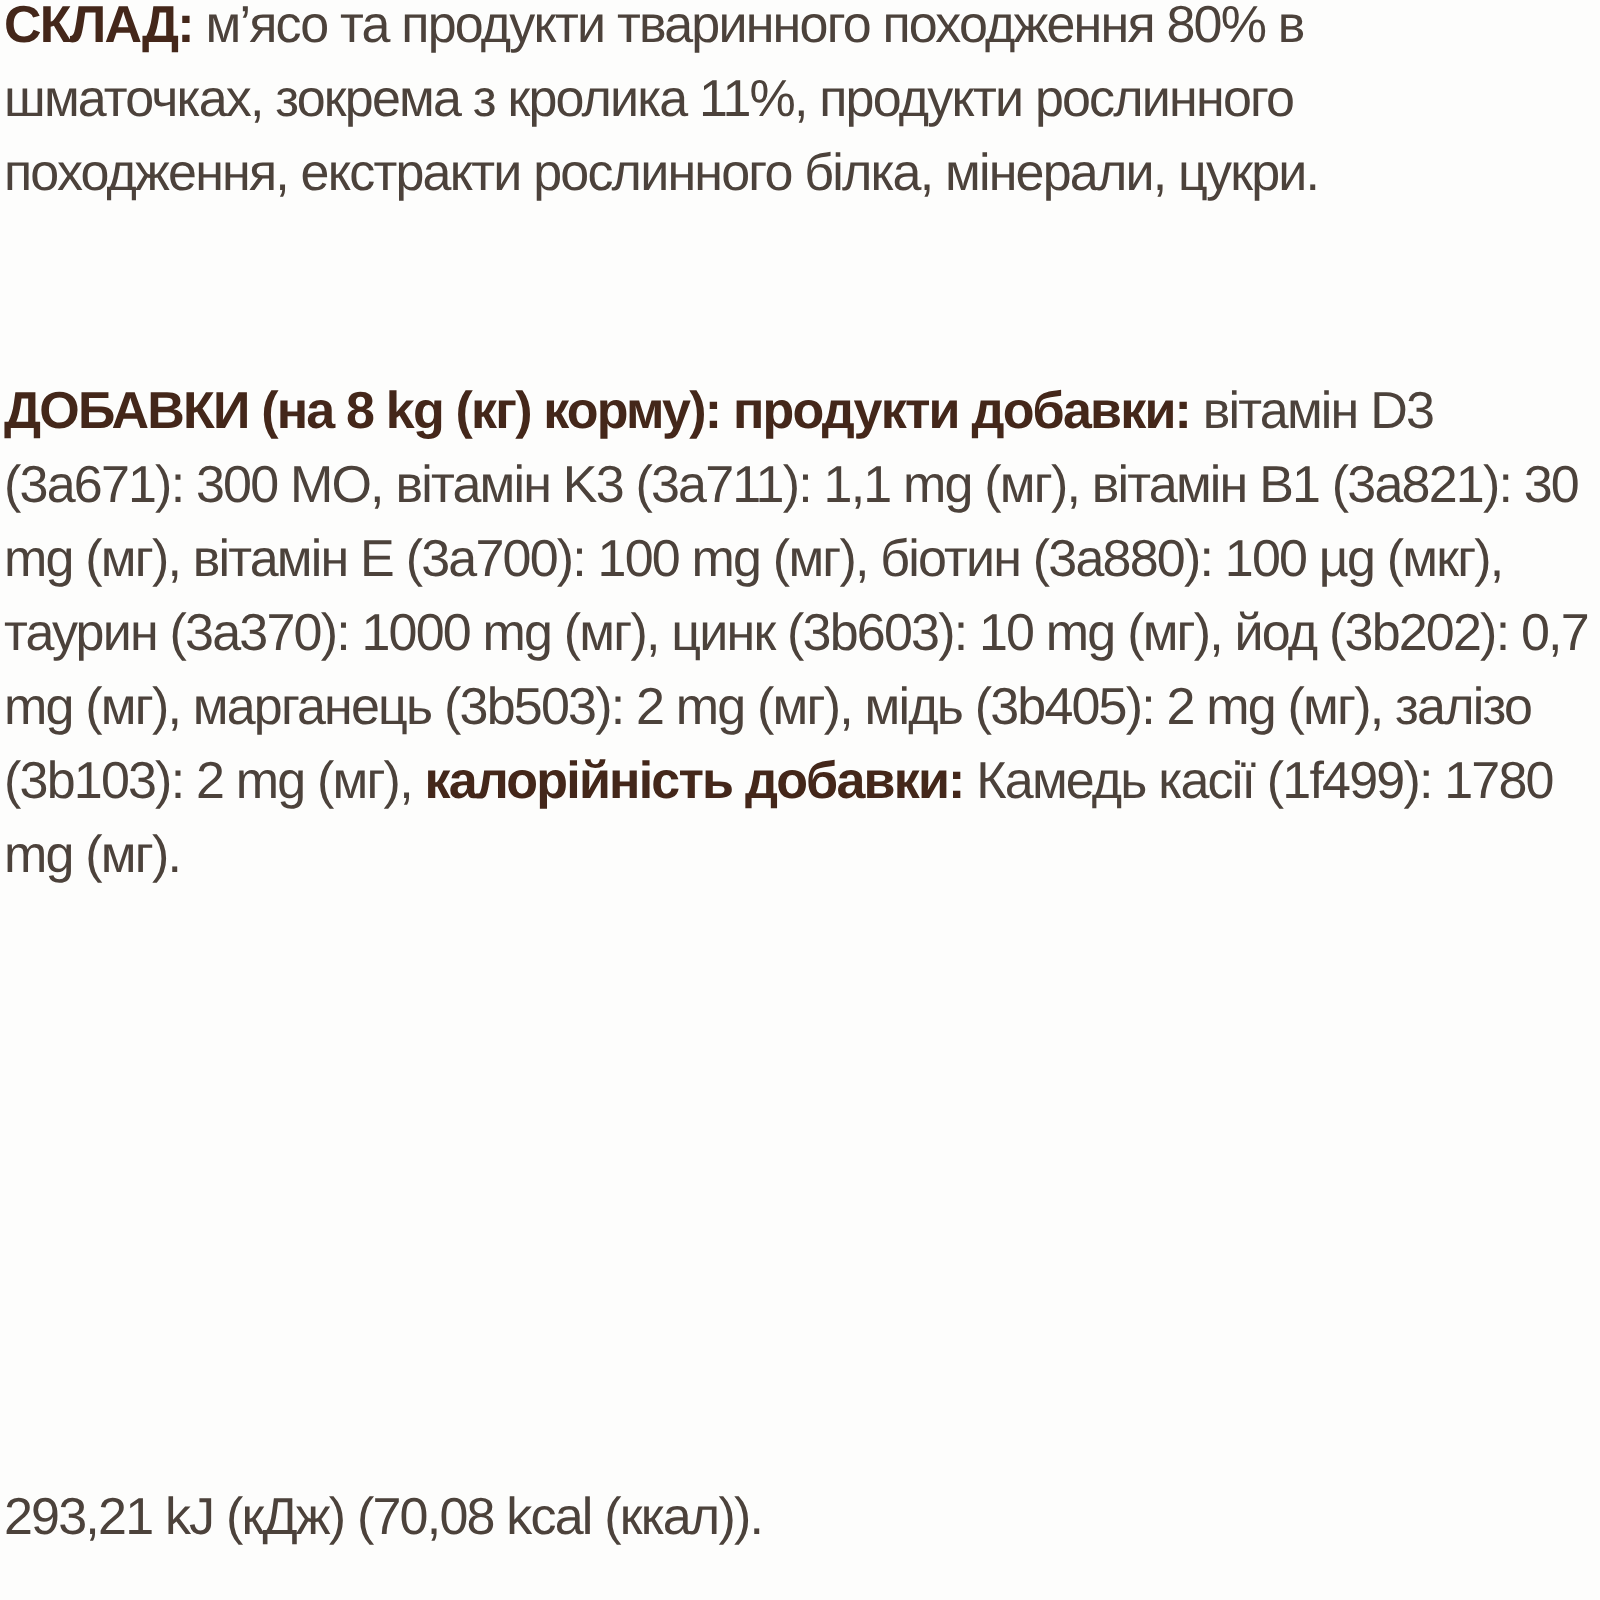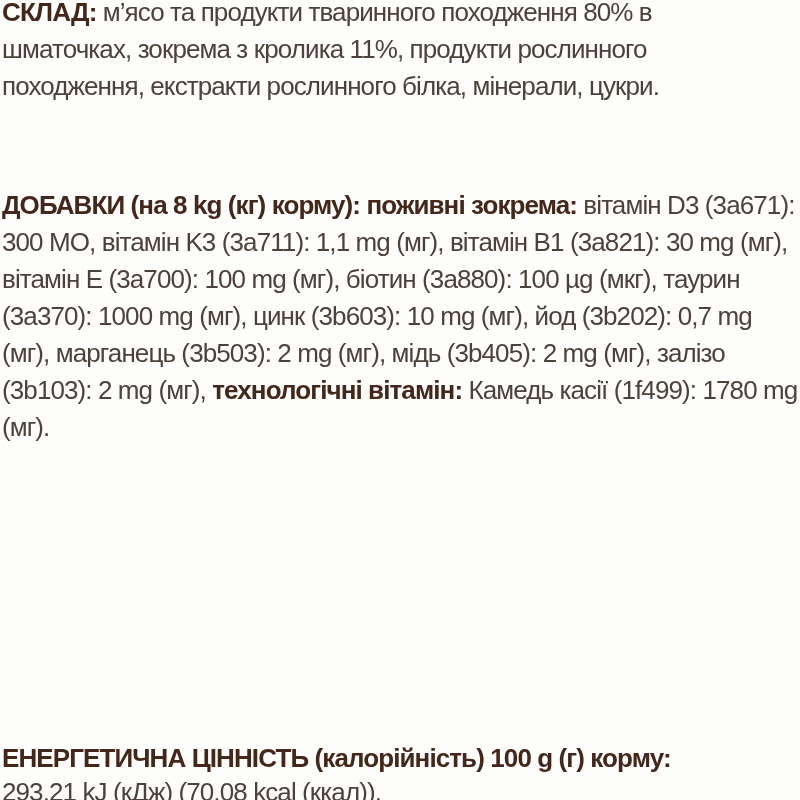--- a/index.html
+++ b/index.html
@@ -43,25 +43,24 @@
 
 <main class="label">
 
   <p class="sec" id="sec-composition">
     <strong>СКЛАД:</strong>
     <span>м’ясо та продукти тваринного походження 80% в шматочках, зокрема з кролика 11%, продукти рослинного походження, екстракти рослинного білка, мінерали, цукри.</span>
   </p>
 
   <p class="sec" id="sec-additives">
     <strong>ДОБАВКИ (на 8 kg (кг) корму):</strong>
-    <strong>поживні зокрема:</strong>
+    <strong>продукти добавки:</strong>
     <span>вітамін D3 (3a671): 300 МО, вітамін K3 (3a711): 1,1 mg (мг), вітамін B1 (3a821): 30 mg (мг), вітамін E (3a700): 100 mg (мг), біотин (3a880): 100 µg (мкг), таурин (3a370): 1000 mg (мг), цинк (3b603): 10 mg (мг), йод (3b202): 0,7 mg (мг), марганець (3b503): 2 mg (мг), мідь (3b405): 2 mg (мг), залізо (3b103): 2 mg (мг),</span>
-    <strong>технологічні вітамін:</strong>
+    <strong>калорійність добавки:</strong>
     <span>Камедь касії (1f499): 1780 mg (мг).</span>
   </p>
 
 
   <p class="sec" id="sec-energy">
-    <strong>ЕНЕРГЕТИЧНА ЦІННІСТЬ (калорійність) 100 g (г) корму:</strong>
     <span class="block">293,21 kJ (кДж) (70,08 kcal (ккал)).</span>
   </p>
 
 </main>
 
 </body></html>

